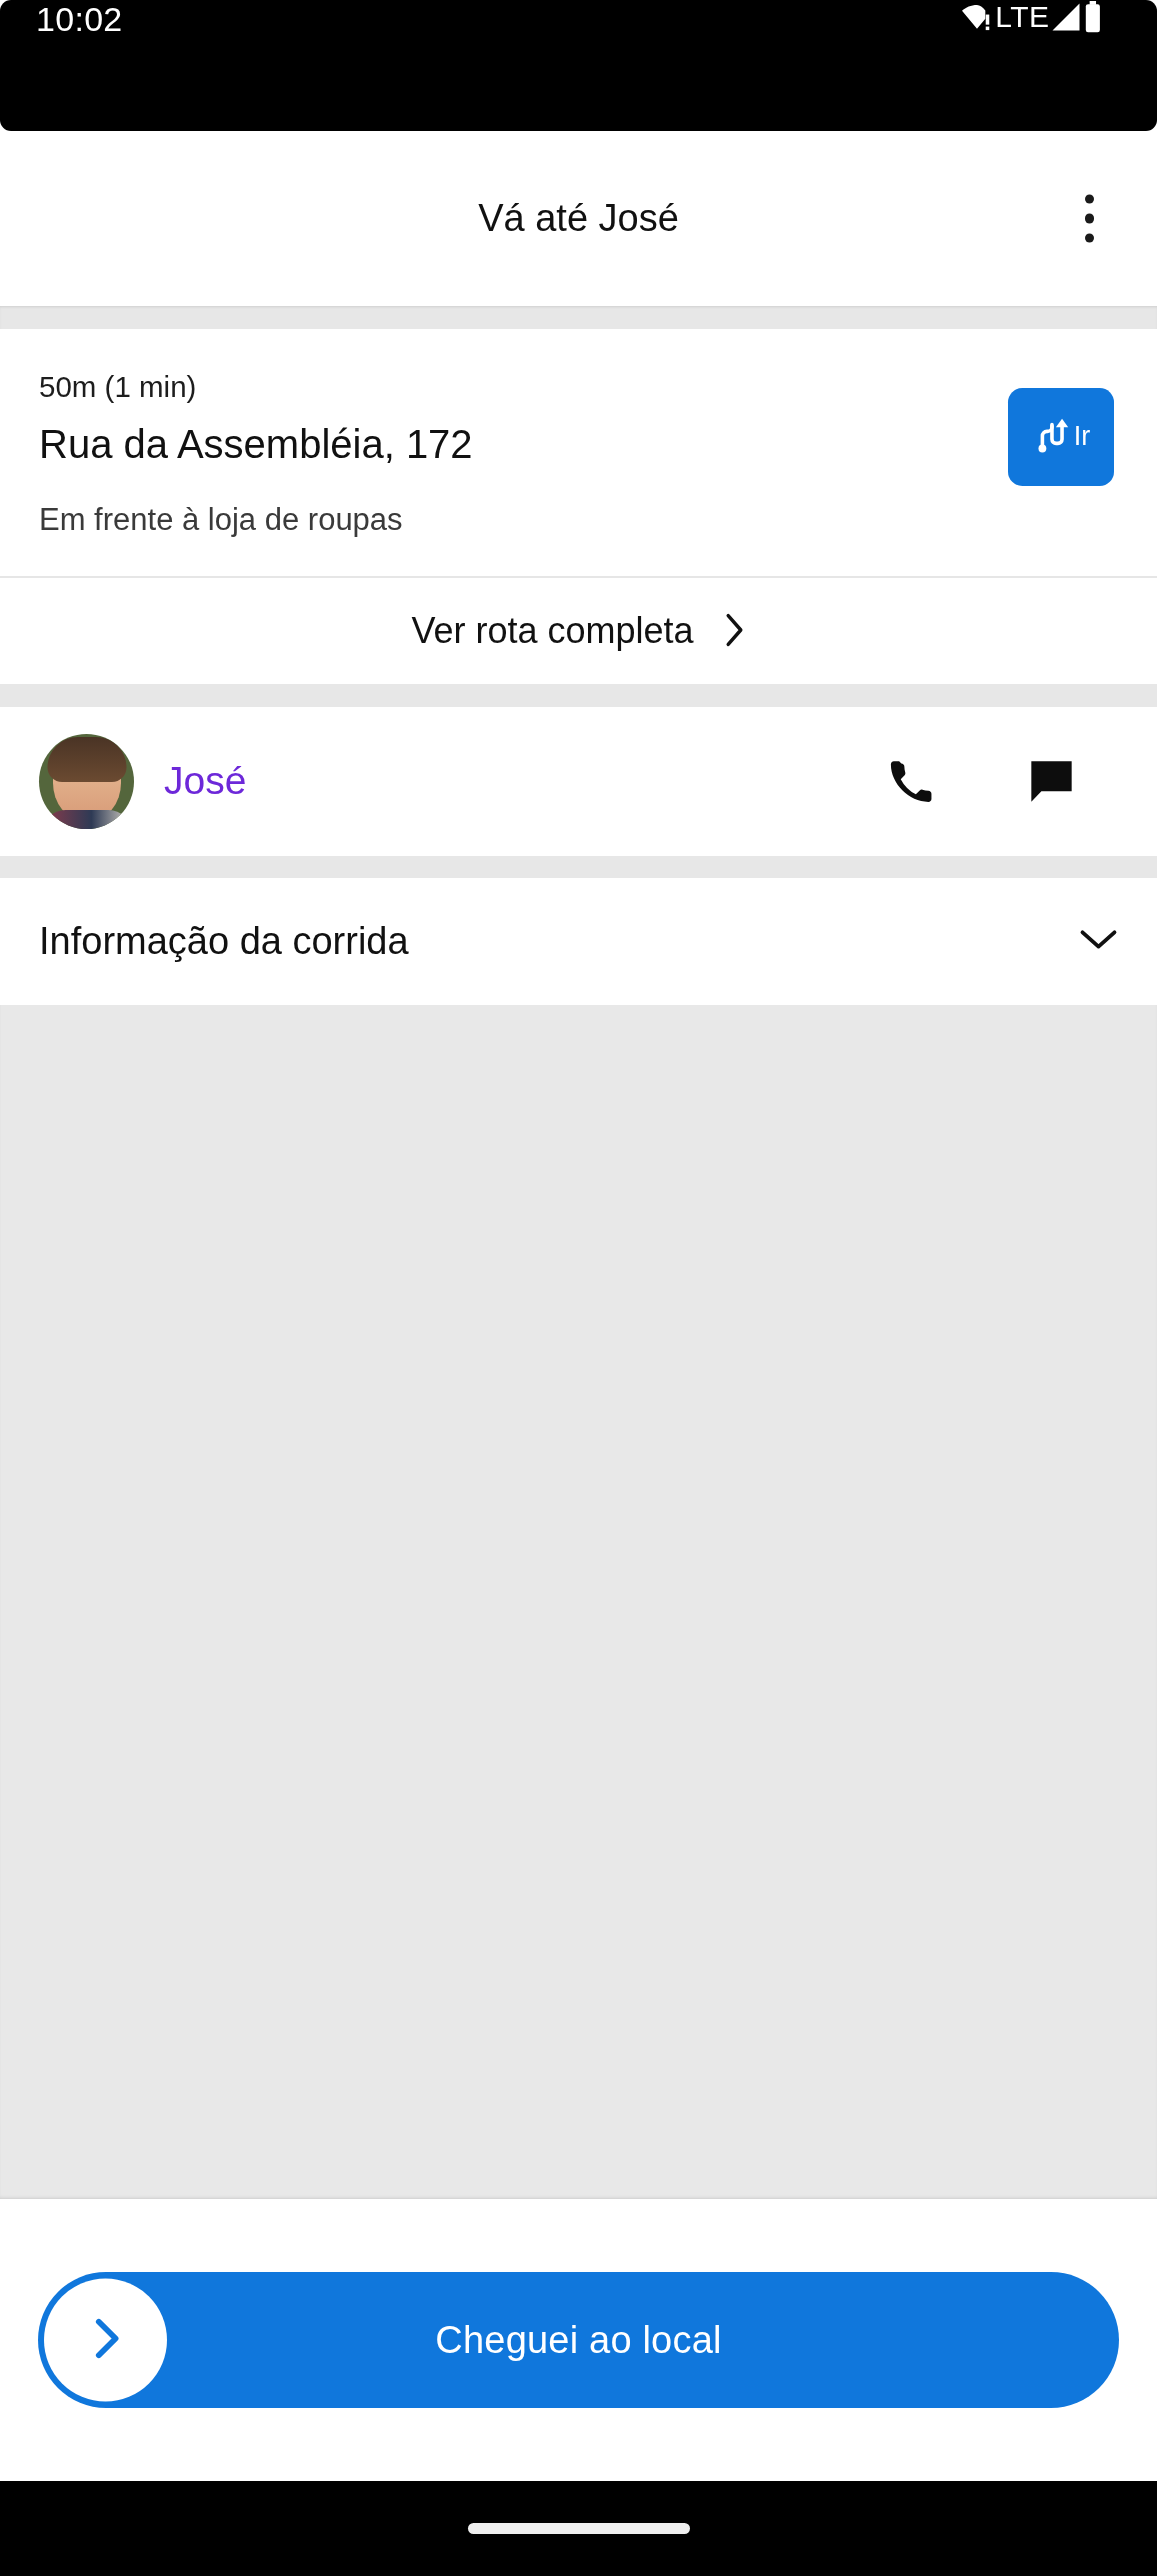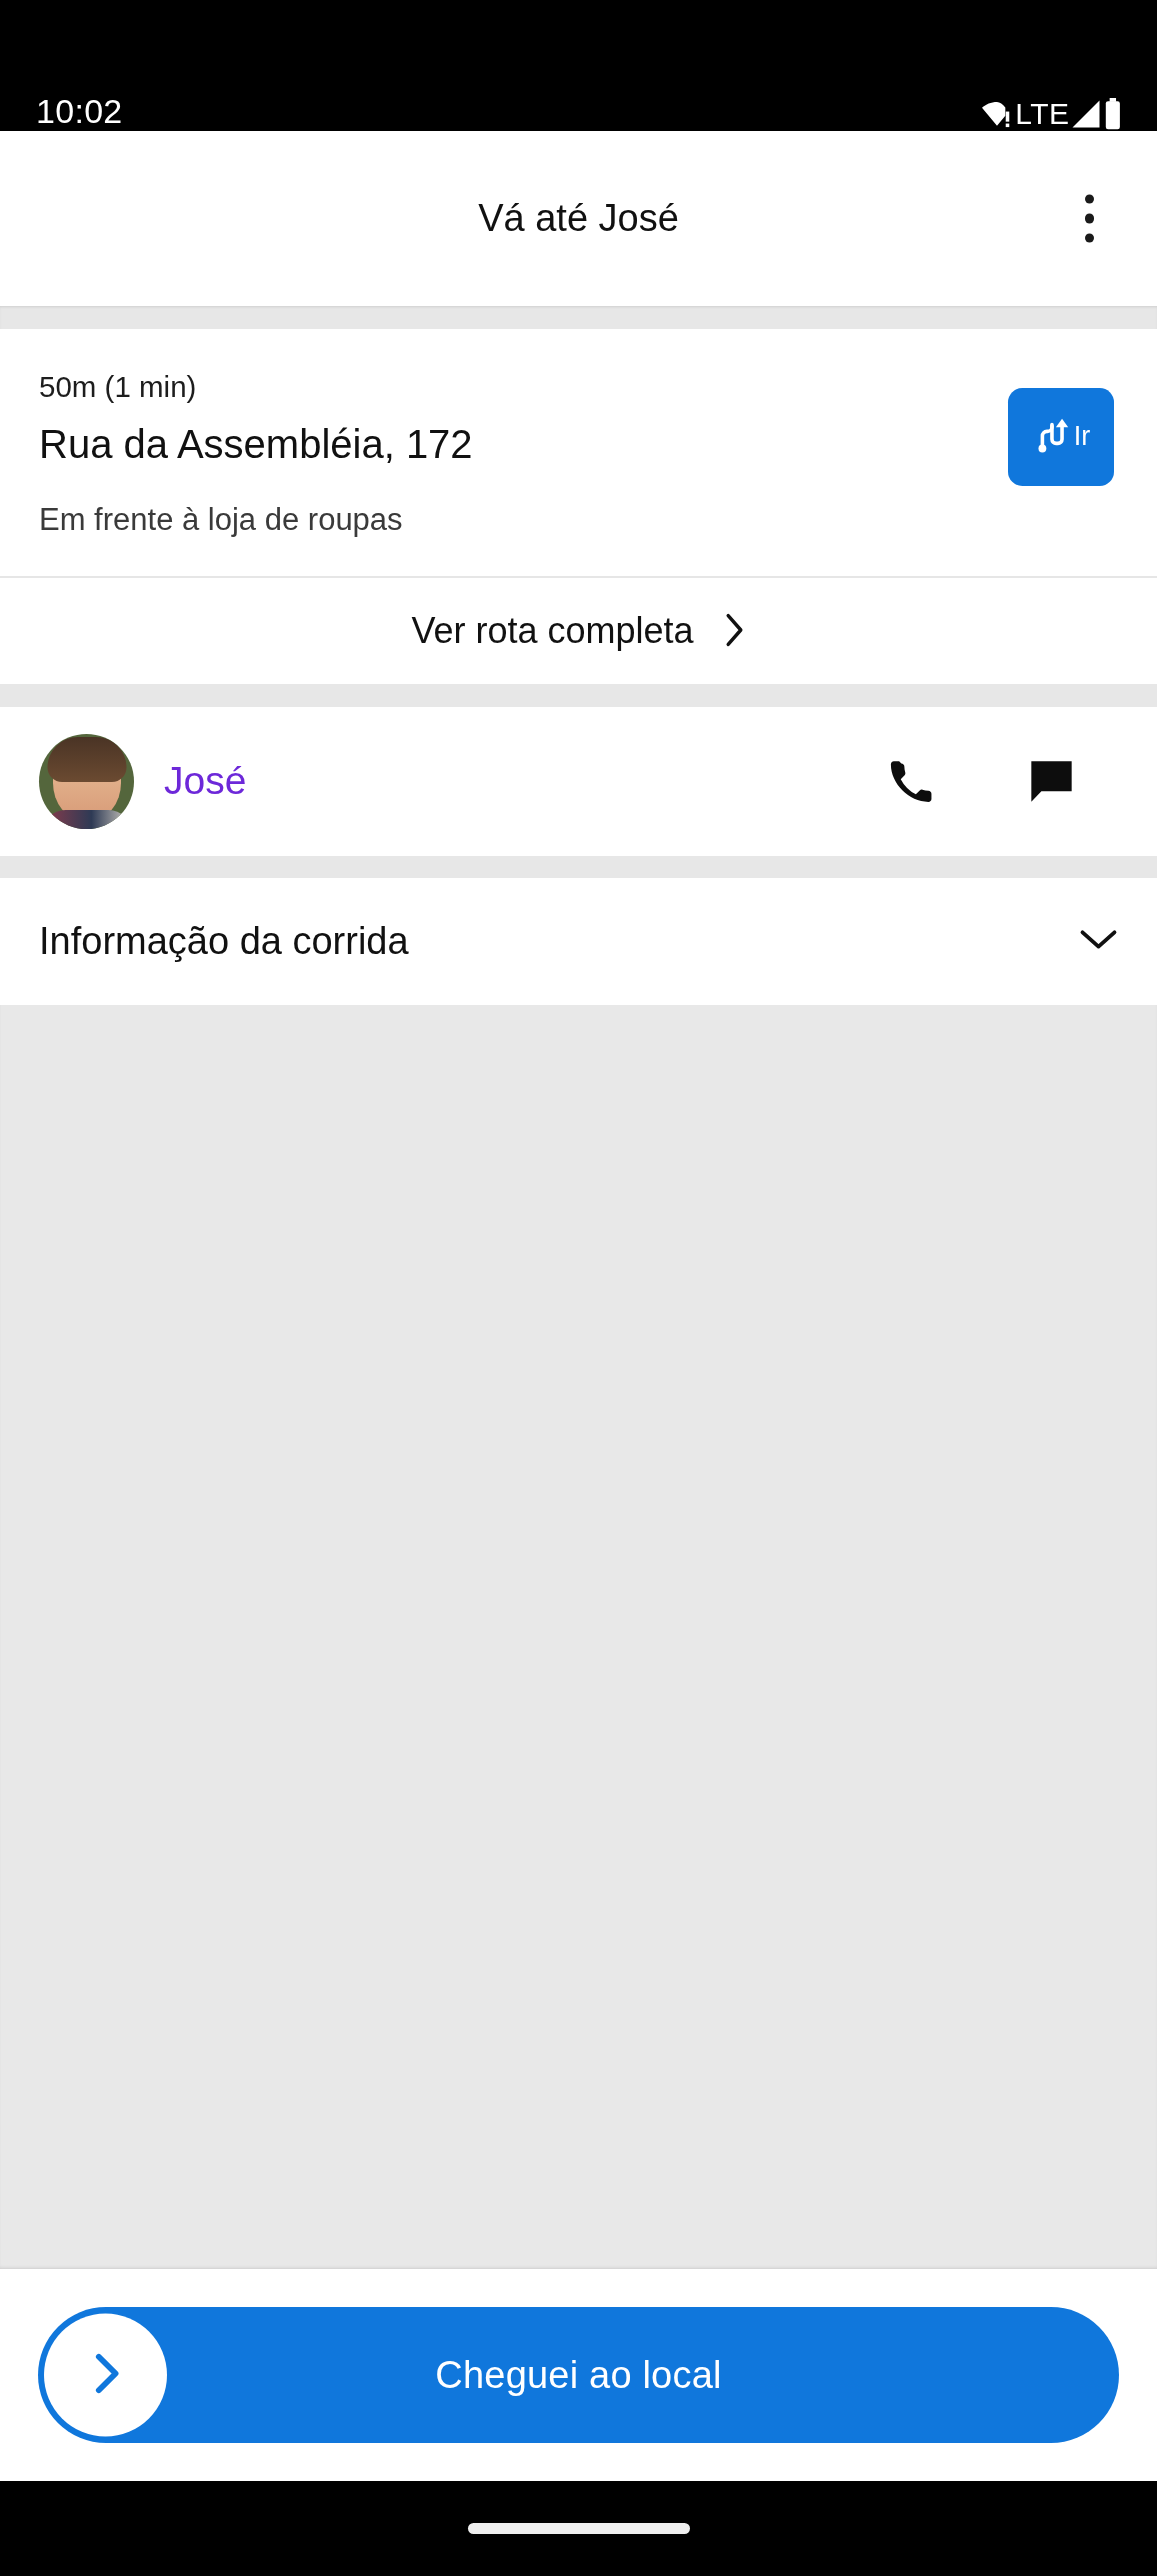--- a/index.html
+++ b/index.html
@@ -7,22 +7,22 @@
     width:1157px; height:2576px;
     background:#ffffff;
     font-family:"Liberation Sans", sans-serif;
     -webkit-font-smoothing:antialiased;
   }
   .phone { position:relative; width:1157px; height:2576px; background:#ffffff; overflow:hidden; display:flex; flex-direction:column; }
 
   
   .statusbar {
     height:131px; background:#000000; color:#ffffff;
-    display:flex; align-items:flex-end; justify-content:space-between;
-    padding:0 34px 0 36px; flex:0 0 auto;
+    display:flex; align-items:flex-start; justify-content:space-between;
+    padding:0 54px 0 36px; flex:0 0 auto;border-radius:11px;
   }
   .status-time { font-size:34px; letter-spacing:0.3px; font-weight:400; }
   .status-icons { display:flex; align-items:center; gap:0; }
   .ic { display:flex; align-items:center; }
   .lte-text { font-size:30px; letter-spacing:0.4px; }
 
   
   .appbar {
     height:175px; background:#ffffff; position:relative;
     display:flex; align-items:center; justify-content:center; flex:0 0 auto;
@@ -92,21 +92,21 @@
     background:#ffffff; height:127px; display:flex; align-items:center;
     justify-content:space-between; padding:0 39px; cursor:pointer; flex:0 0 auto;
   }
   .info-label { font-size:38px; color:#111111; }
 
   
   .body-fill { flex:1 1 auto; background:#e8e8e8; box-shadow:inset 0 -2.7px 3.6px -1.8px rgba(0,0,0,.12); }
 
   
   .bottom-bar {
-    background:#ffffff; flex:0 0 auto; height:212px;
+    background:#ffffff; flex:0 0 auto; height:282px;
     display:flex; align-items:center; justify-content:center; padding:0 38px;
   }
   .slider {
     position:relative; width:100%; height:136px; border-radius:68px;
     background:#1077dc; display:flex; align-items:center; justify-content:center; cursor:pointer;
   }
   .slider .slide-label { color:#ffffff; font-size:38px; letter-spacing:0.2px; }
   .thumb {
     position:absolute; left:6.3px; top:50%; transform:translateY(-50%);
     width:123px; height:123px; border-radius:50%; background:#ffffff;

